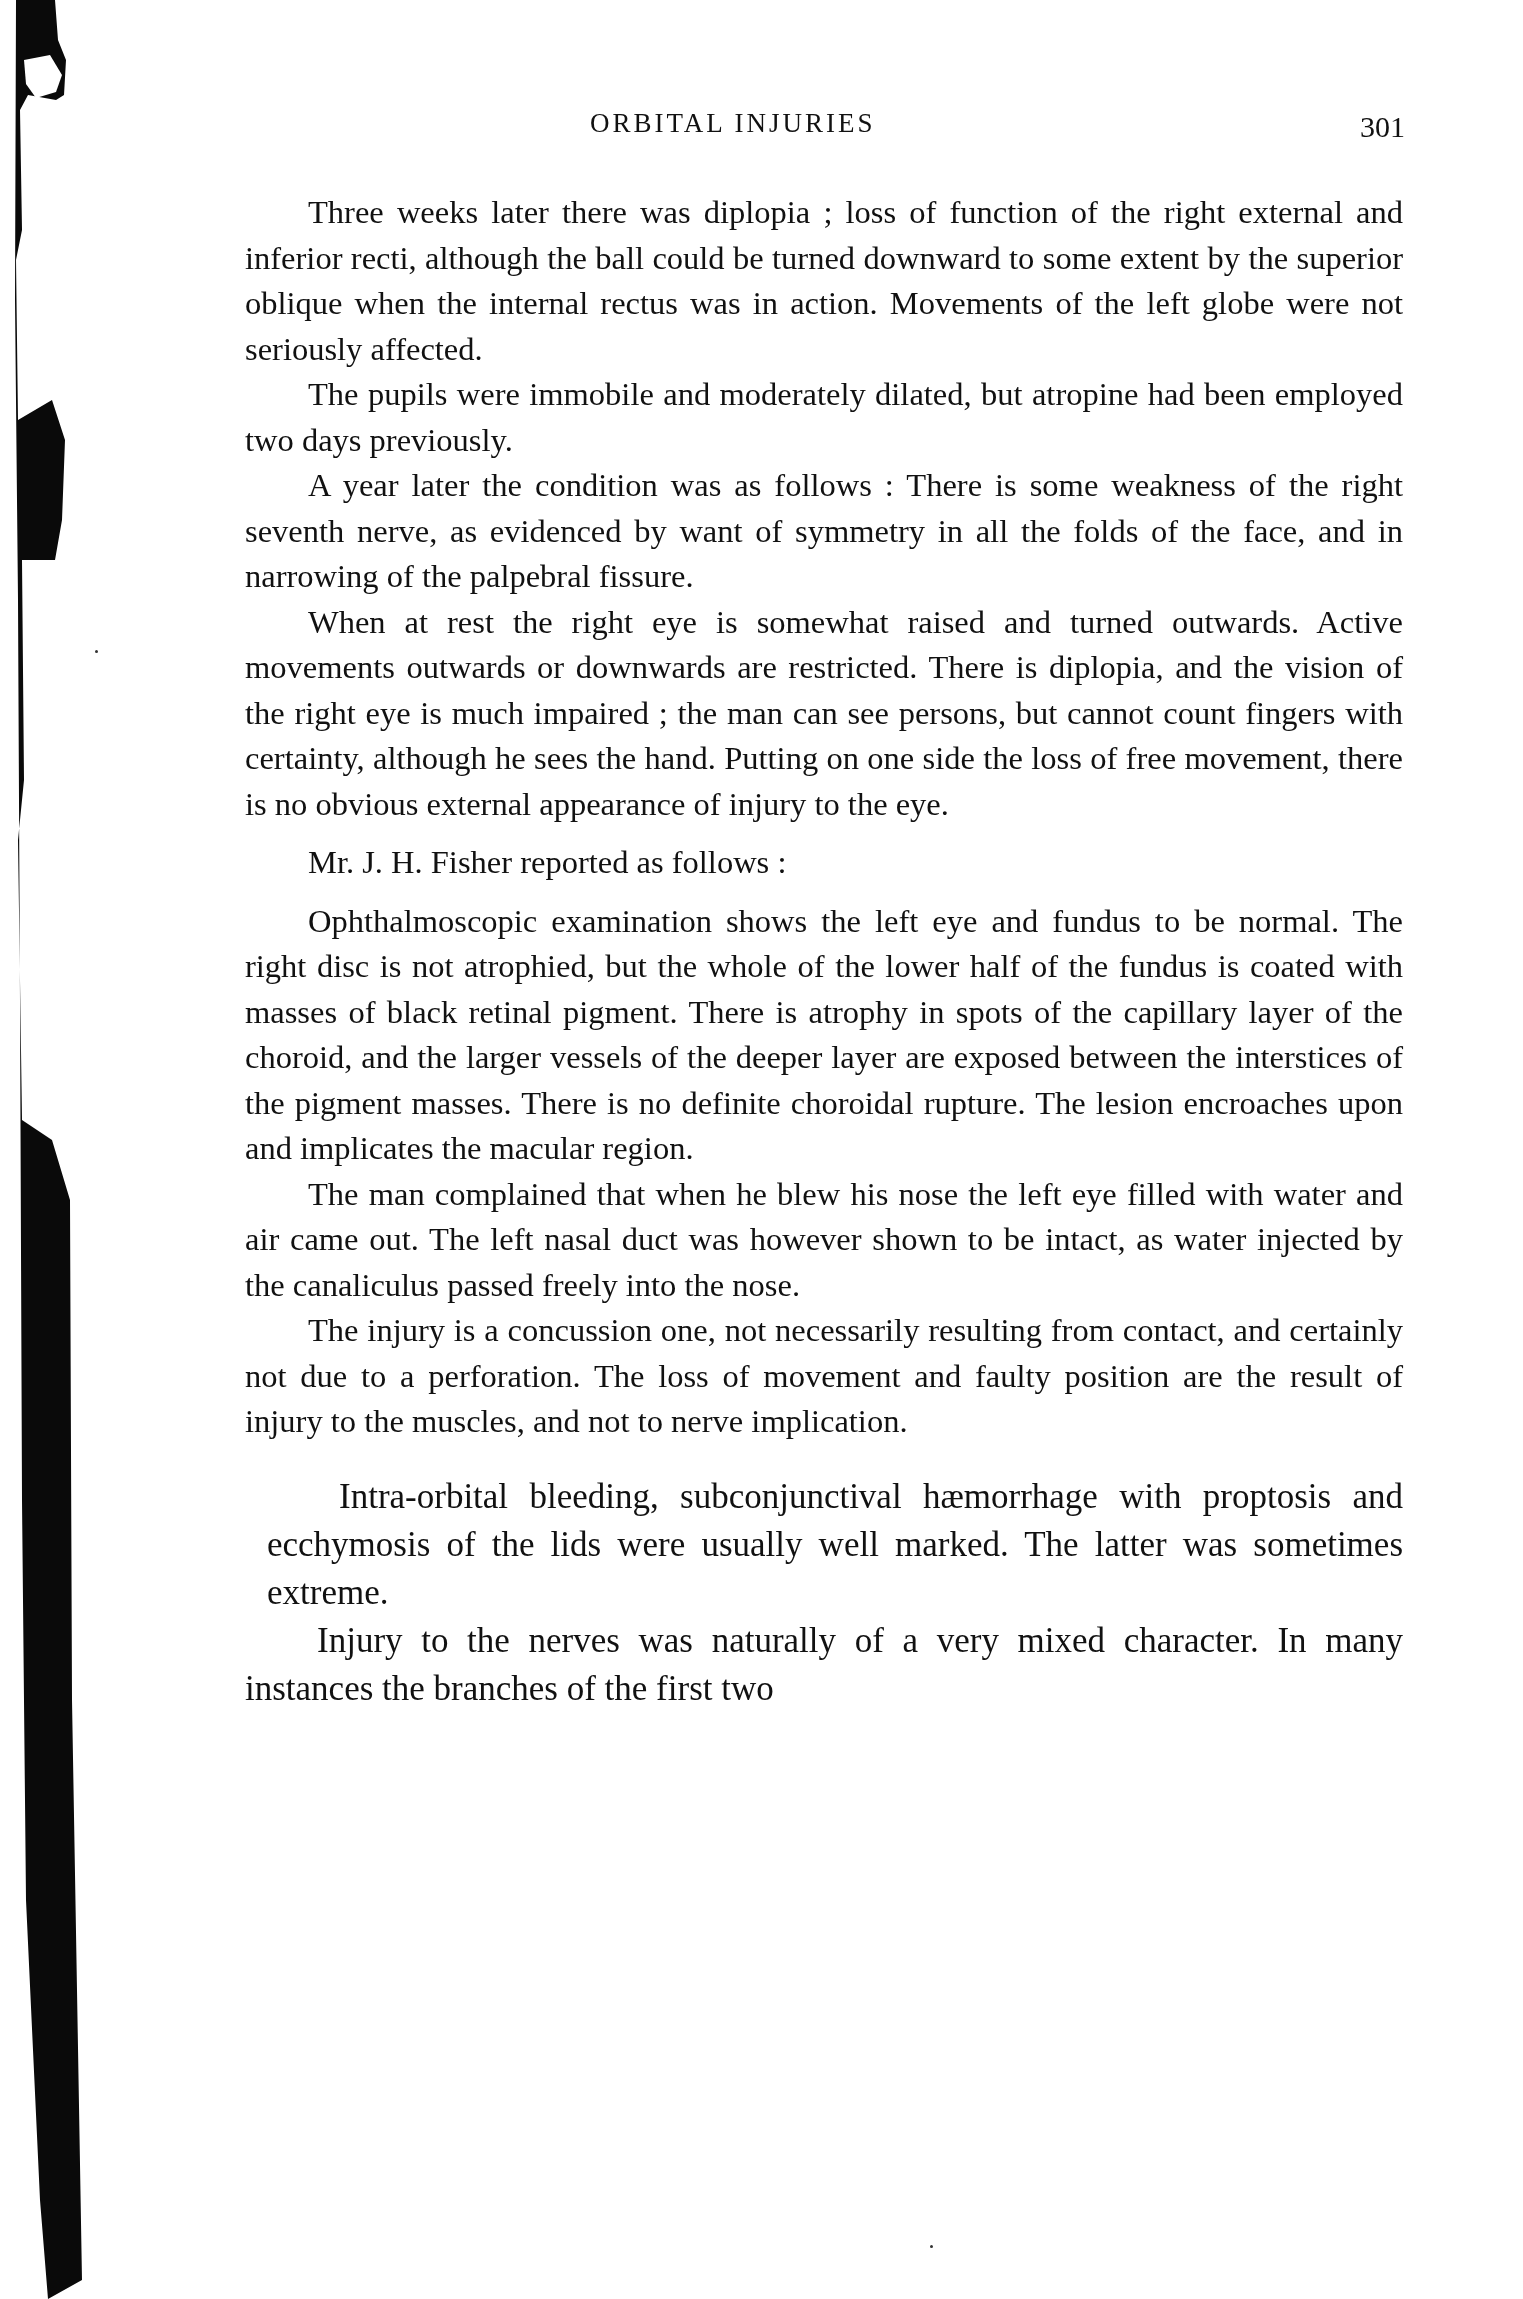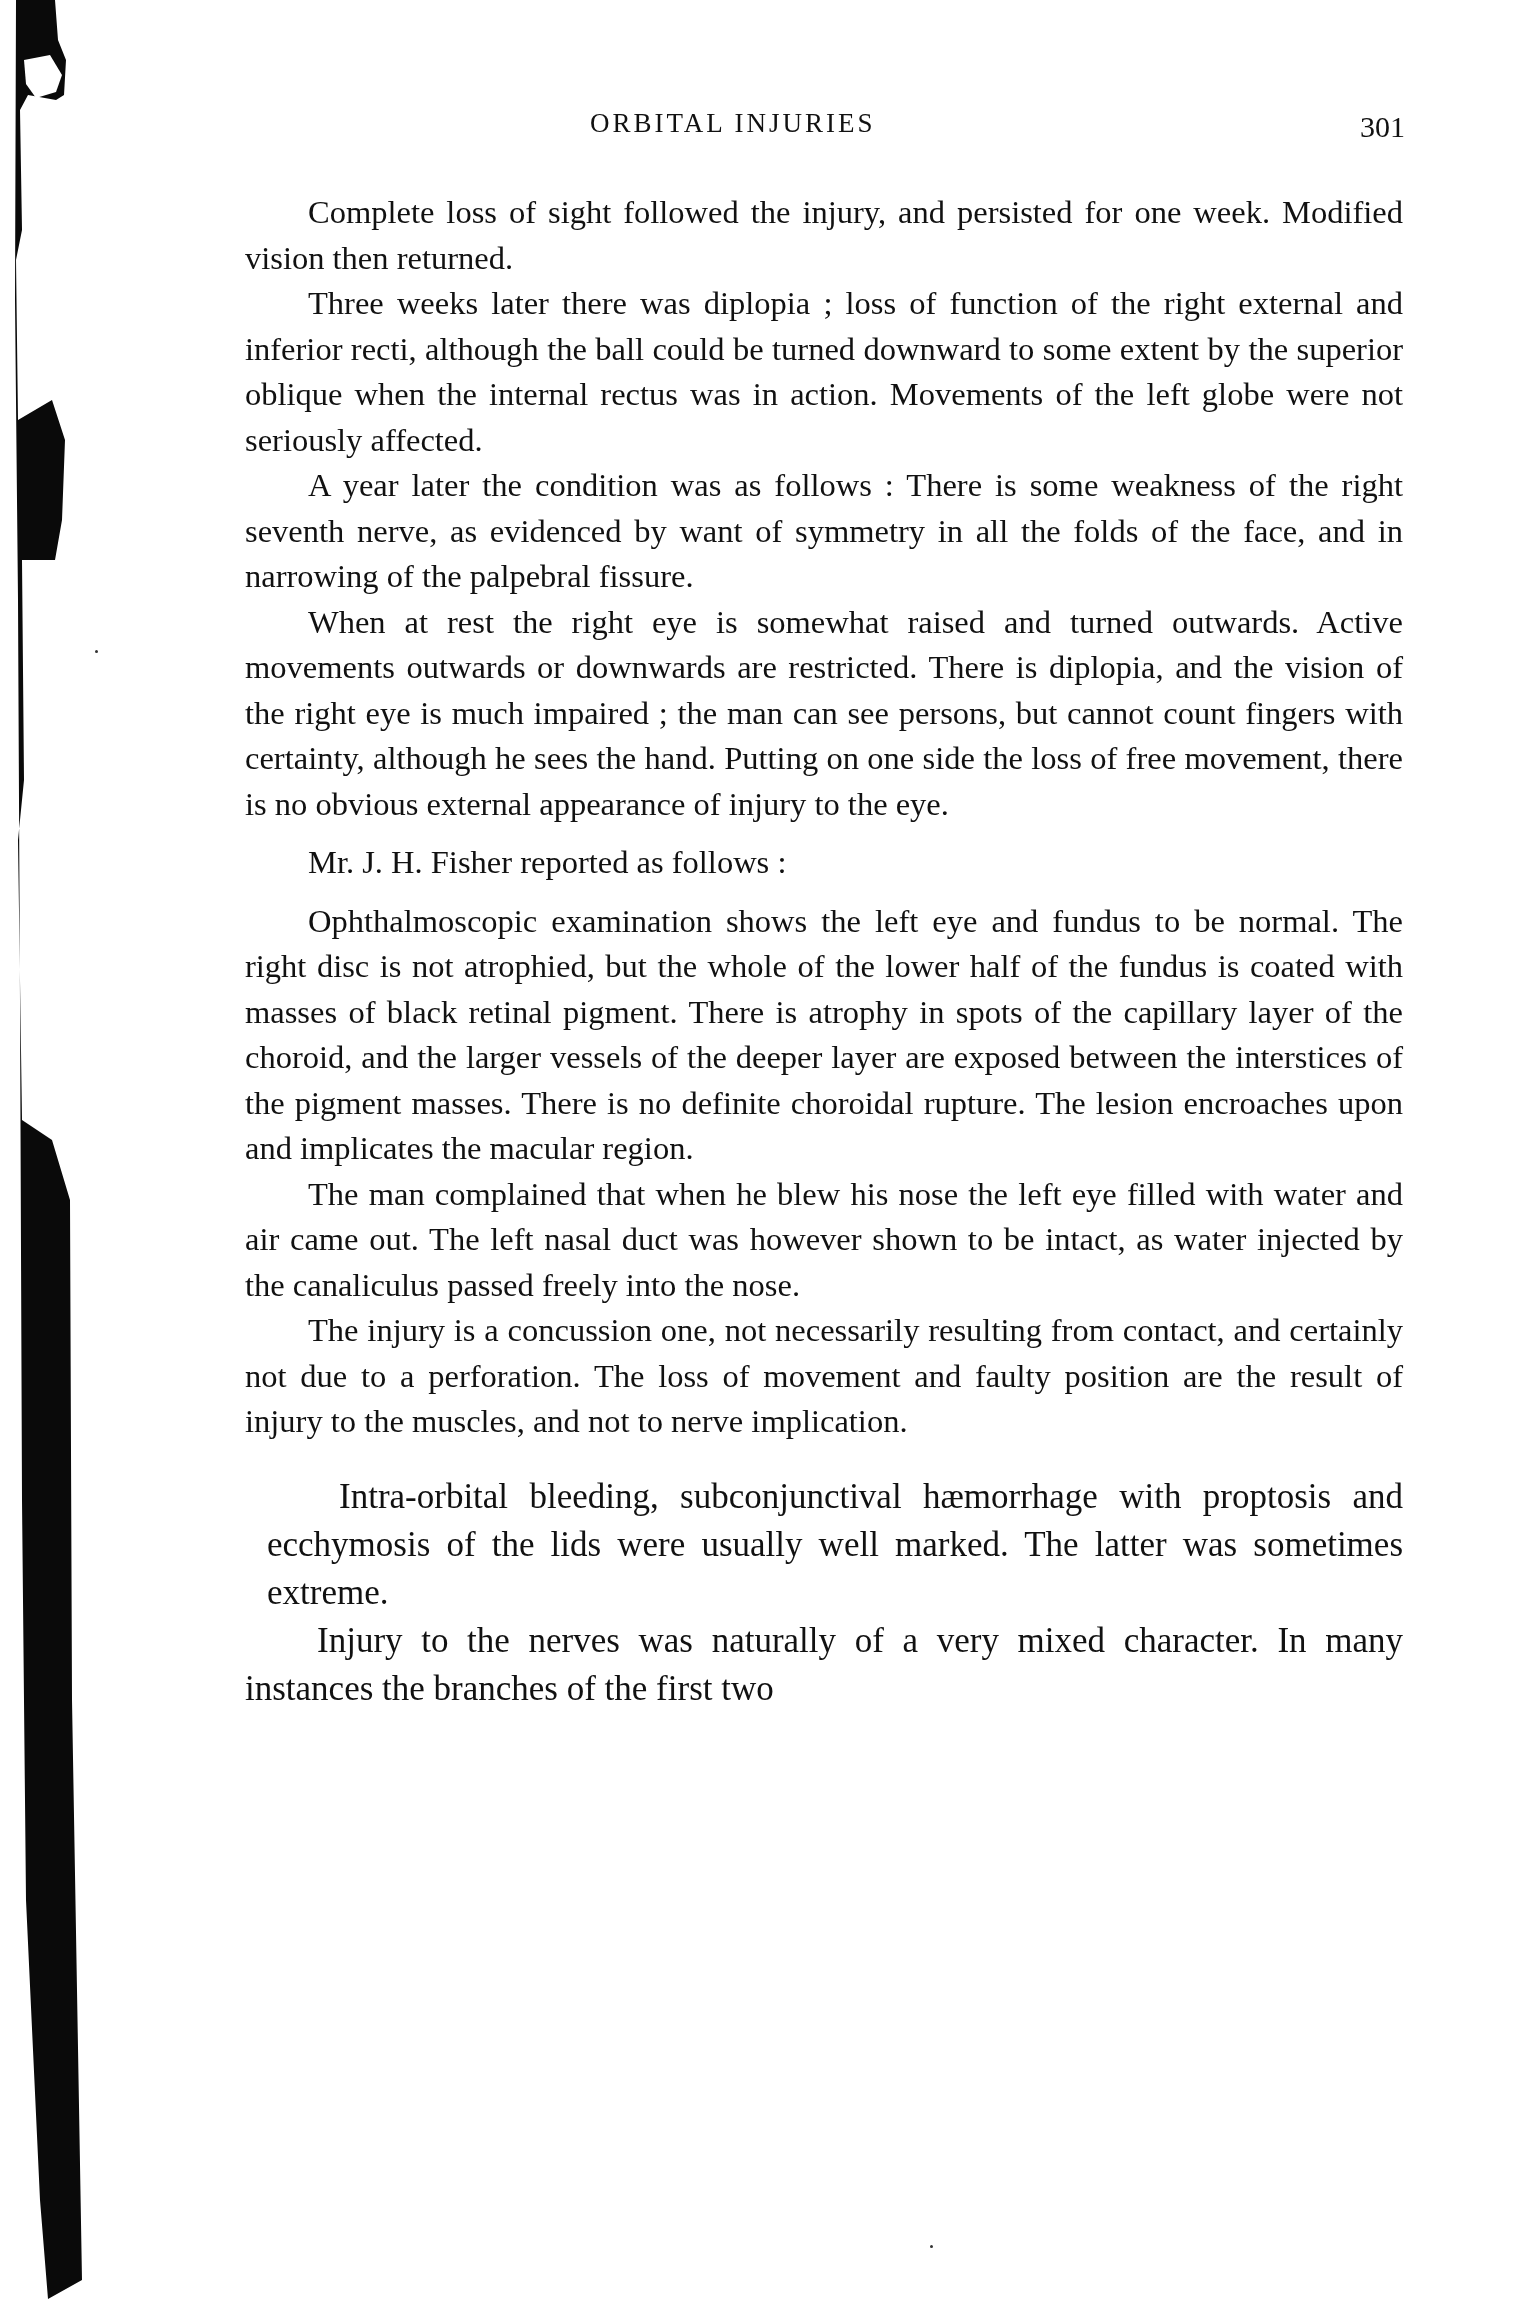--- a/index.html
+++ b/index.html
@@ -51,22 +51,22 @@
 <span class="stray-dot" style="left:95px;top:650px;"></span>
 <span class="stray-dot" style="left:930px;top:2245px;"></span>
 
 <div class="page">
   <div class="running-head">
     <span class="running-title">ORBITAL INJURIES</span>
     <span class="page-number">301</span>
   </div>
 
   <div class="body-text">
-    <p>Complete loss of sight followed the injury, and persisted for one week.  Modified vision then returned.</p>
     <p>Three weeks later there was diplopia ; loss of function of the right external and inferior recti, although the ball could be turned downward to some extent by the superior oblique when the internal rectus was in action.  Movements of the left globe were not seriously affected.</p>
+    <p>The pupils were immobile and moderately dilated, but atropine had been employed two days previously.</p>
     <p>A year later the condition was as follows :  There is some weakness of the right seventh nerve, as evidenced by want of symmetry in all the folds of the face, and in narrowing of the palpebral fissure.</p>
     <p>When at rest the right eye is somewhat raised and turned outwards.  Active movements outwards or downwards are restricted.  There is diplopia, and the vision of the right eye is much impaired ;  the man can see persons, but cannot count fingers with certainty, although he sees the hand.  Putting on one side the loss of free movement, there is no obvious external appearance of injury to the eye.</p>
     <p class="gap-before">Mr. J. H. Fisher reported as follows :</p>
     <p class="gap-before">Ophthalmoscopic examination shows the left eye and fundus to be normal.  The right disc is not atrophied, but the whole of the lower half of the fundus is coated with masses of black retinal pigment.  There is atrophy in spots of the capillary layer of the choroid, and the larger vessels of the deeper layer are exposed between the interstices of the pigment masses.  There is no definite choroidal rupture.  The lesion encroaches upon and implicates the macular region.</p>
     <p>The man complained that when he blew his nose the left eye filled with water and air came out.  The left nasal duct was however shown to be intact, as water injected by the canaliculus passed freely into the nose.</p>
     <p>The injury is a concussion one, not necessarily resulting from contact, and certainly not due to a perforation.  The loss of movement and faulty position are the result of injury to the muscles, and not to nerve implication.</p>
     <p class="large gap-before-lg">Intra-orbital bleeding, subconjunctival hæmorrhage with proptosis and ecchymosis of the lids were usually well marked. The latter was sometimes extreme.</p>
     <p class="large">Injury to the nerves was naturally of a very mixed character.  In many instances the branches of the first two</p>
   </div>
 </div>

